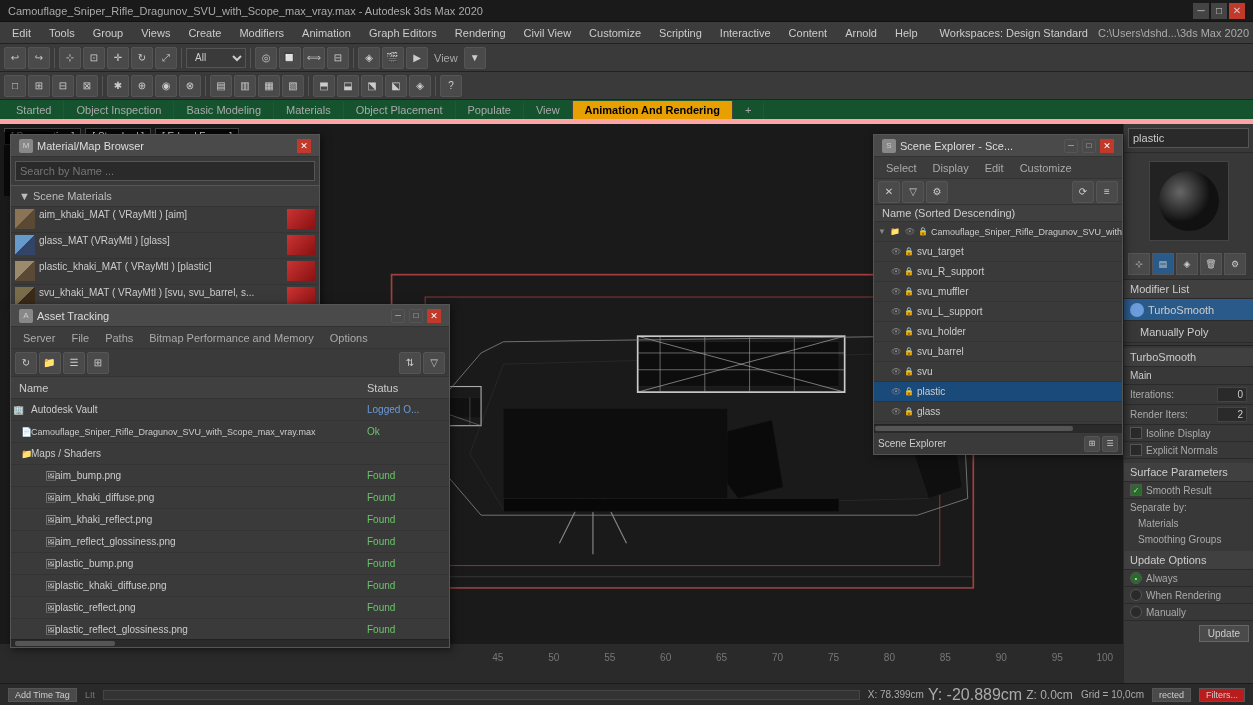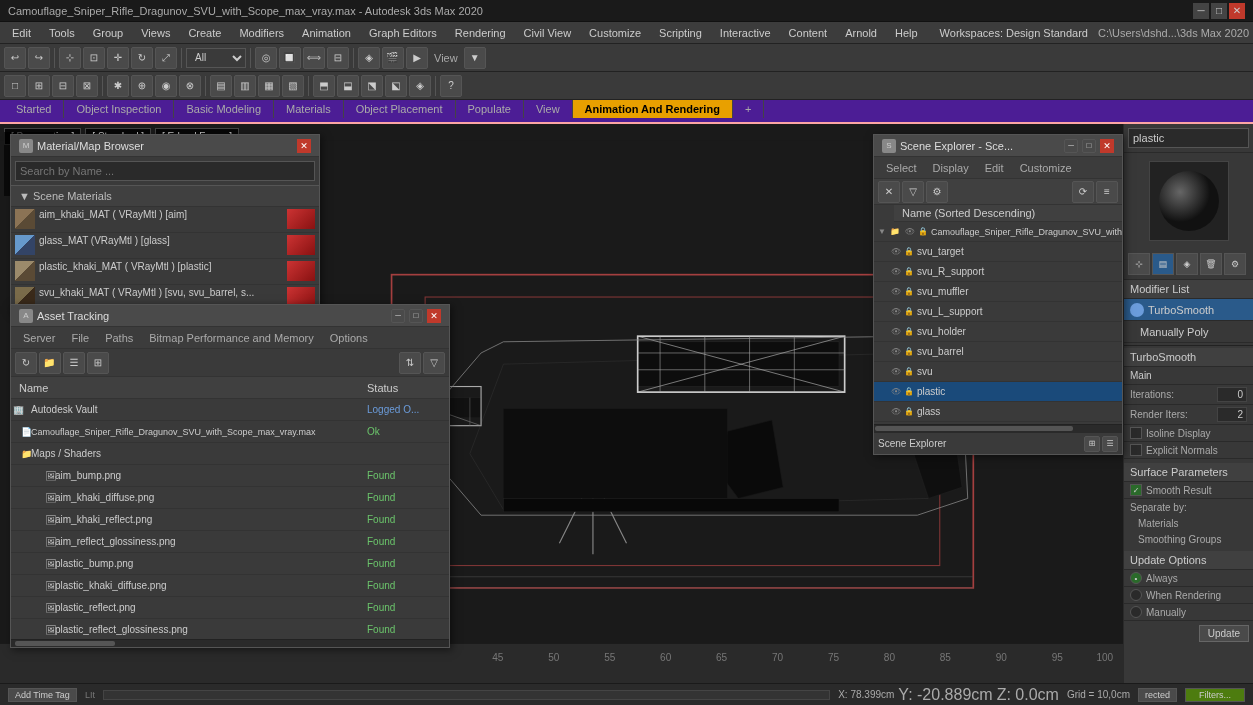--- a/index.html
+++ b/index.html
@@ -111,25 +111,25 @@
       padding: 0 8px;
     }
     .tb-path {
       color: #aaa;
       font-size: 11px;
     }
 
     
     #tab-bar {
       height: 24px;
-      background: #4c1d95;
-      display: flex;
-      align-items: flex-start;
-      padding: 0 4px;
-      border-bottom: 2px solid #fca5a5;
+      background: #14532d;
+      display: flex;
+      align-items: center;
+      padding: 0 4px;
+      border-bottom: 5px solid #fca5a5;
     }
     .tab-item {
       padding: 3px 12px;
       color: #aaa;
       cursor: pointer;
       font-size: 11px;
       border-right: 1px solid #444;
     }
     .tab-active-highlight {
       background: #e8a000;
@@ -386,21 +386,20 @@
       padding: 0 4px;
       background: #3c3c3c;
       border-bottom: 1px solid #333;
     }
     .se-col-header {
       padding: 2px 8px;
       background: #404040;
       border-bottom: 1px solid #333;
       font-size: 11px;
       color: #ccc;
-      margin-left: 20px;
     }
     .se-row {
       display: flex;
       align-items: center;
       height: 20px;
       border-bottom: 1px solid #333;
       cursor: pointer;
       padding: 0 4px;
       gap: 2px;
     }
@@ -1131,18 +1130,18 @@
 </div>
 
 <div id="status-bar" style="position:fixed;bottom:0;left:0;right:0;height:22px;background:#2a2a2a;border-top:1px solid #1a1a1a;display:flex;align-items:center;padding:0 8px;gap:8px;z-index:20;">
   <button style="background:#4a4a4a;border:1px solid #555;color:#ccc;font-size:9px;padding:1px 6px;cursor:pointer;">Add Time Tag</button>
   <span style="font-size:9px;color:#777;">LIt</span>
   <div style="flex:1;height:10px;background:#333;border:1px solid #444;cursor:pointer;">
   </div>
   <div style="display:flex;align-items:center;gap:4px;">
     <span style="font-size:10px;color:#aaa;">X: 78.399cm</span>
     <span style="font-size:16px;color:#aaa;">Y: -20.889cm</span>
-    <span style="font-size:16px;color:#aaa;text-align:right;">Z: 0.0cm</span>
+    <span style="font-size:12px;color:#aaa;text-align:right;">Z: 0.0cm</span>
   </div>
   <span style="font-size:10px;color:#aaa;">Grid = 10,0cm</span>
   <button style="background:#4a4a4a;border:1px solid #555;color:#ccc;font-size:9px;padding:1px 6px;cursor:pointer;">rected</button>
-  <button style="background:#4d7c0f;border:1px solid #555;color:#ccc;font-size:9px;padding:1px 13px;cursor:pointer;">Filters...</button>
+  <button style="background:#b91c1c;border:1px solid #555;color:#ccc;font-size:9px;padding:1px 6px;cursor:pointer;">Filters...</button>
 </div>
 
 </body></html>

